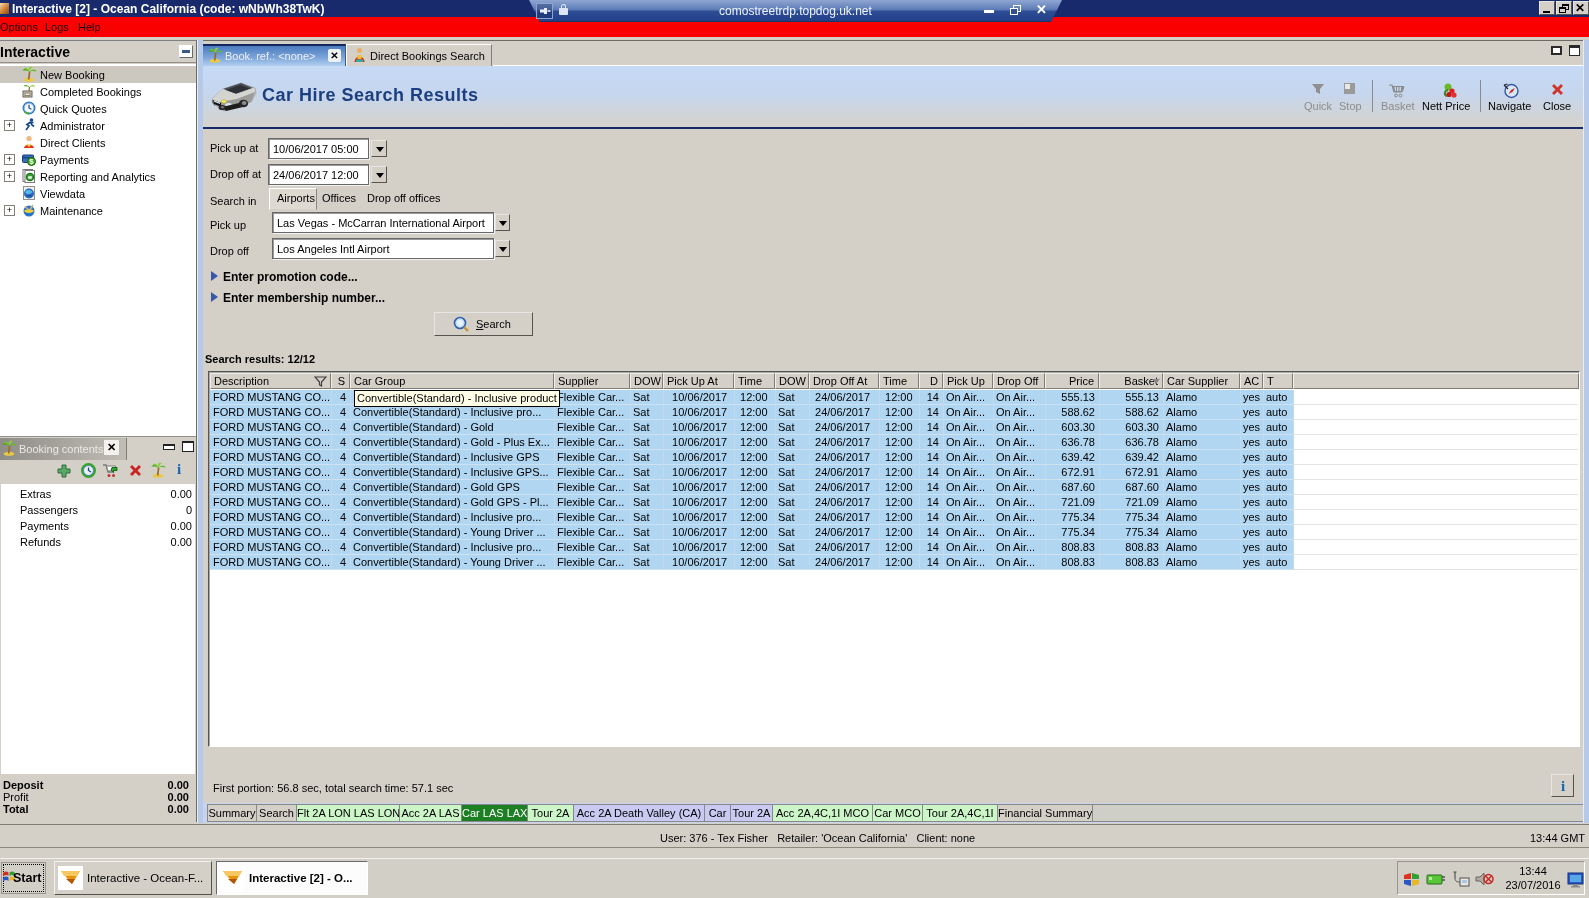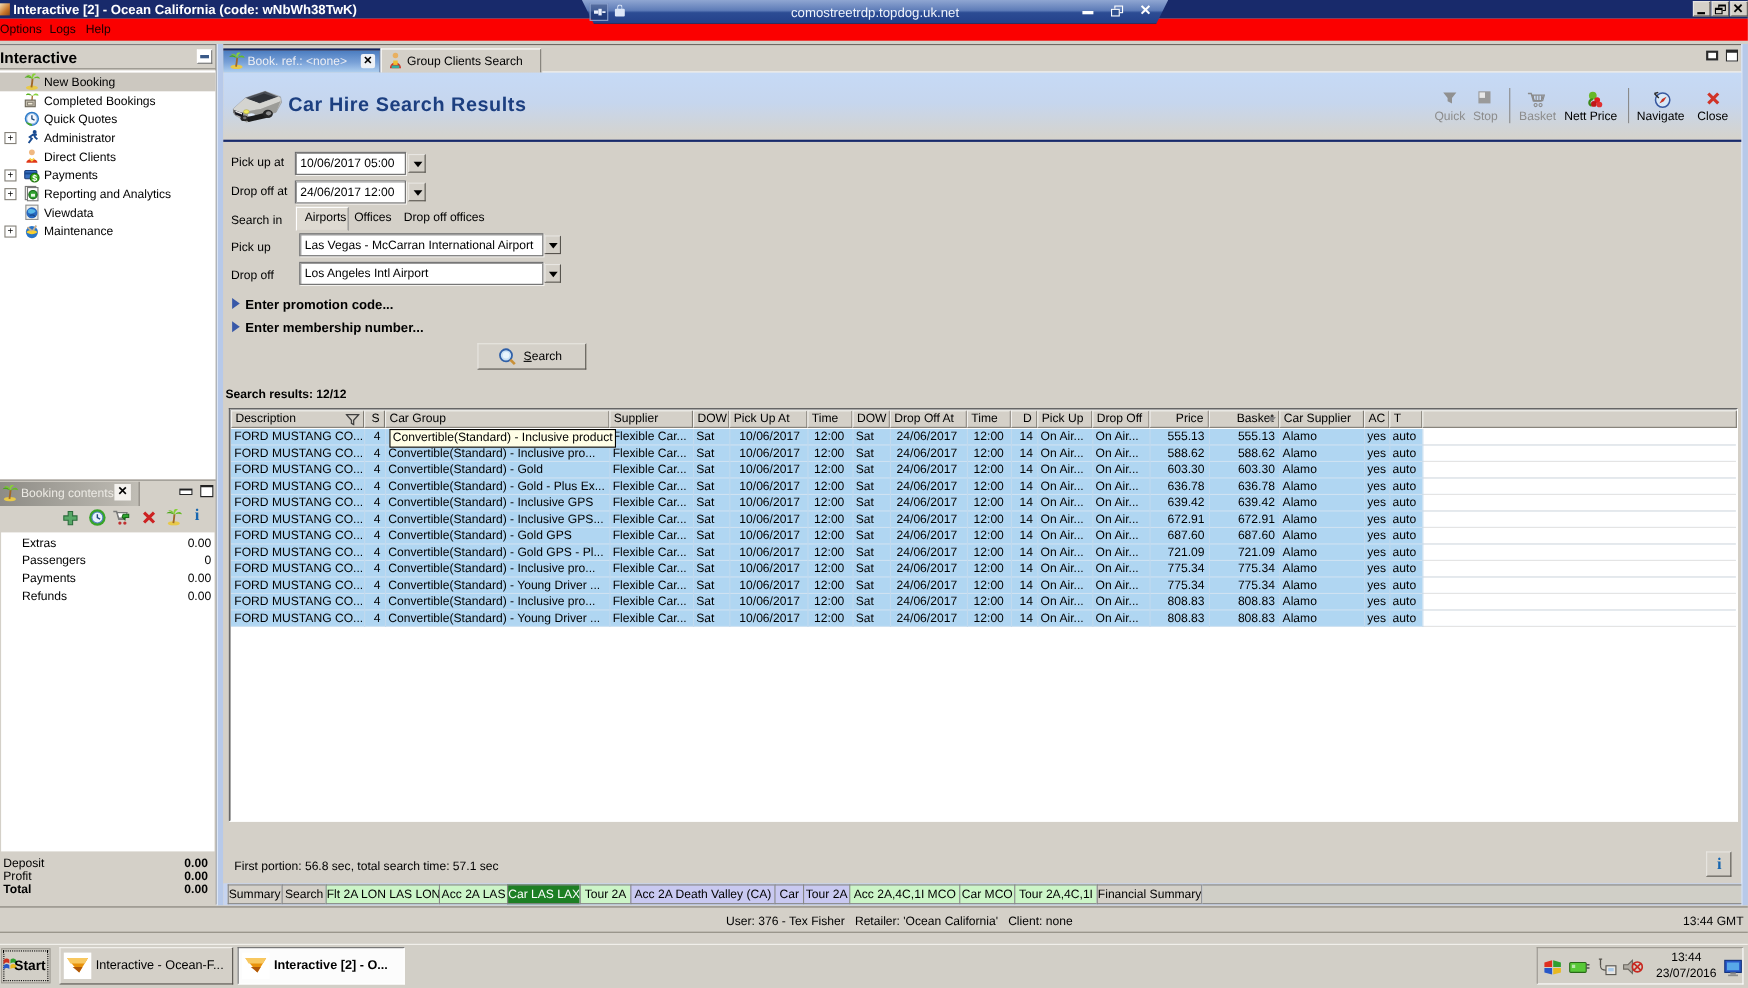--- a/index.html
+++ b/index.html
@@ -163,21 +163,21 @@
 <div class="ab" style="left:177px;top:461px;width:12px;height:17px;color:#1866b0;font-weight:bold;font-size:15px;font-family:'Liberation Serif',serif;">i</div>
 <div class="ab" style="left:1px;top:484px;width:194px;height:290px;background:#fff;"></div>
 <div class="ab" style="left:20px;top:488px;font-size:11px;">Extras</div>
 <div class="ab" style="left:100px;top:488px;width:92px;text-align:right;font-size:11px;">0.00</div>
 <div class="ab" style="left:20px;top:504px;font-size:11px;">Passengers</div>
 <div class="ab" style="left:100px;top:504px;width:92px;text-align:right;font-size:11px;">0</div>
 <div class="ab" style="left:20px;top:520px;font-size:11px;">Payments</div>
 <div class="ab" style="left:100px;top:520px;width:92px;text-align:right;font-size:11px;">0.00</div>
 <div class="ab" style="left:20px;top:536px;font-size:11px;">Refunds</div>
 <div class="ab" style="left:100px;top:536px;width:92px;text-align:right;font-size:11px;">0.00</div>
-<div class="ab" style="left:3px;top:779px;font-size:11px;font-weight:normal;">Deposit</div>
+<div class="ab" style="left:3px;top:779px;font-size:11px;font-weight:bold;">Deposit</div>
 <div class="ab" style="left:100px;top:779px;width:89px;text-align:right;font-size:11px;font-weight:bold;">0.00</div>
 <div class="ab" style="left:3px;top:791px;font-size:11px;font-weight:normal;">Profit</div>
 <div class="ab" style="left:100px;top:791px;width:89px;text-align:right;font-size:11px;font-weight:bold;">0.00</div>
 <div class="ab" style="left:3px;top:803px;font-size:11px;font-weight:bold;">Total</div>
 <div class="ab" style="left:100px;top:803px;width:89px;text-align:right;font-size:11px;font-weight:bold;">0.00</div>
 <div class="ab" style="left:197px;top:40px;width:6px;height:783px;background:#b7c9e9;border-left:1px solid #e4ecf8;"></div>
 <div class="ab" style="left:203px;top:40px;width:1380px;height:812px;background:#d4d0c8;border-top:1px solid #6e6a64;"></div>
 <div class="ab" style="left:1583px;top:40px;width:6px;height:783px;background:#b7c9e9;border-left:1px solid #e4ecf8;"></div>
 <div class="ab" style="left:203px;top:44px;width:143px;height:22px;
  background:linear-gradient(#4a7cc0,#7aa2d8 55%,#b0d0f0);border-top:2px solid #16265e;border-right:1px solid #3a5a94;"></div>
@@ -192,21 +192,21 @@
 <div class="ab" style="left:225px;top:50px;font-size:11px;color:#eceef4;">Book. ref.: &lt;none&gt;</div>
 <div class="ab" style="left:328px;top:49px;width:13px;height:13px;background:#eef1f6;text-align:center;font-weight:bold;font-size:10px;line-height:13px;border-radius:2px;">✕</div>
 <div class="ab" style="left:346px;top:44px;width:146px;height:22px;background:#d4d0c8;
  border-top:1px solid #fff;border-right:1px solid #807d76;border-left:1px solid #fff;"></div>
 <div class="ab" style="left:352px;top:47px;width:15px;height:16px;"><svg width="15" height="16">
       <circle cx="7.5" cy="3.5" r="2.5" fill="#e8b060"></circle>
       <path d="M2.5 15 C2.5 8,12.5 8,12.5 15 Z" fill="#d03020"></path>
       <rect x="5.5" y="8" width="4" height="4" fill="#f0c030"></rect>
       <rect x="4" y="12.5" width="7" height="2.5" fill="#30b0a0"></rect>
     </svg></div>
-<div class="ab" style="left:370px;top:50px;font-size:11px;">Group Clients Search</div>
+<div class="ab" style="left:370px;top:50px;font-size:11px;">Direct Bookings Search</div>
 <div class="ab" style="left:493px;top:65px;width:1090px;height:1px;background:#fff;"></div>
 <div class="ab" style="left:1551px;top:46px;width:11px;height:9px;border:2px solid #2a2a2a;background:#fff;"></div>
 <div class="ab" style="left:1569px;top:45px;width:11px;height:11px;border:1px solid #2a2a2a;border-top:3px solid #2a2a2a;background:#fff;"></div>
 <div class="ab" style="left:203px;top:66px;width:1380px;height:61px;
  background:linear-gradient(#c6daf6 0%,#c6d6ee 45%,#d6d3cb 100%);"></div>
 <div class="ab" style="left:209px;top:74px;width:50px;height:42px;"><svg width="50" height="42" viewBox="0 0 50 42">
 <path d="M3 25 L14 15 L32 9 L46 14 L47 19 L42 28 L15 37 L4 30 Z" fill="#c0c0bc" stroke="#888a8c" stroke-width="0.5"></path>
 <path d="M14 15 L32 9 L44 14 L27 20 Z" fill="#4a4e56"></path>
 <path d="M16 16.5 L31 11 L41 14.5 L27 19.5 Z" fill="#2e3238"></path>
 <path d="M3 25 L14 15 L27 20 L44 14 L46 15 L46 18 L28 25 L6 29 Z" fill="#d4d4d0"></path>
@@ -583,21 +583,21 @@
 <div class="ab" style="left:1099px;top:555px;width:64px;height:15px;line-height:15px;text-align:right;padding-right:4px;font-size:11px;white-space:nowrap;overflow:hidden;">808.83</div>
 <div class="ab" style="left:1163px;top:555px;width:77px;height:15px;line-height:15px;text-align:left;padding-left:3px;font-size:11px;white-space:nowrap;overflow:hidden;">Alamo</div>
 <div class="ab" style="left:1240px;top:555px;width:23px;height:15px;line-height:15px;text-align:left;padding-left:3px;font-size:11px;white-space:nowrap;overflow:hidden;">yes</div>
 <div class="ab" style="left:1263px;top:555px;width:30px;height:15px;line-height:15px;text-align:left;padding-left:3px;font-size:11px;white-space:nowrap;overflow:hidden;">auto</div>
 <div class="ab" style="left:354px;top:390px;width:206px;height:17px;background:#fffee6;border:1px solid #000;line-height:15px;padding-left:2px;font-size:11px;white-space:nowrap;">Convertible(Standard) - Inclusive product</div>
 <div class="ab" style="left:213px;top:782px;font-size:11px;">First portion: 56.8 sec, total search time: 57.1 sec</div>
 <div class="ab btn3d" style="left:1551px;top:774px;width:23px;height:23px;">
     <div class="ab" style="left:9px;top:3px;color:#1866b0;font-weight:bold;font-size:15px;font-family:'Liberation Serif',serif;">i</div>
   </div>
 <div class="ab" style="left:203px;top:803px;width:1380px;height:20px;background:#c6d4f0;"></div>
-<div class="ab" style="left:207px;top:804px;width:49px;height:18px;background:#d4d0c8;color:#000;border:1px solid #888;border-right:none;line-height:17px;font-size:11px;white-space:nowrap;overflow:hidden;">Summary</div>
+<div class="ab" style="left:207px;top:804px;width:49px;height:18px;background:#d4d0c8;color:#000;border:1px solid #888;border-right:none;text-align:center;line-height:17px;font-size:11px;white-space:nowrap;overflow:hidden;">Summary</div>
 <div class="ab" style="left:256px;top:804px;width:40px;height:18px;background:#d4d0c8;color:#000;border:1px solid #888;border-right:none;text-align:center;line-height:17px;font-size:11px;white-space:nowrap;overflow:hidden;">Search</div>
 <div class="ab" style="left:296px;top:804px;width:103px;height:18px;background:#ccf5c8;color:#000;border:1px solid #888;border-right:none;text-align:center;line-height:17px;font-size:11px;white-space:nowrap;overflow:hidden;">Flt 2A LON LAS LON</div>
 <div class="ab" style="left:399px;top:804px;width:62px;height:18px;background:#ccf5c8;color:#000;border:1px solid #888;border-right:none;text-align:center;line-height:17px;font-size:11px;white-space:nowrap;overflow:hidden;">Acc 2A LAS</div>
 <div class="ab" style="left:461px;top:804px;width:66px;height:18px;background:#1d7f24;color:#fff;border:1px solid #888;border-right:none;text-align:center;line-height:17px;font-size:11px;white-space:nowrap;overflow:hidden;">Car LAS LAX</div>
 <div class="ab" style="left:527px;top:804px;width:46px;height:18px;background:#ccf5c8;color:#000;border:1px solid #888;border-right:none;text-align:center;line-height:17px;font-size:11px;white-space:nowrap;overflow:hidden;">Tour 2A</div>
 <div class="ab" style="left:573px;top:804px;width:131px;height:18px;background:#c9c9f1;color:#000;border:1px solid #888;border-right:none;text-align:center;line-height:17px;font-size:11px;white-space:nowrap;overflow:hidden;">Acc 2A Death Valley (CA)</div>
 <div class="ab" style="left:704px;top:804px;width:26px;height:18px;background:#c9c9f1;color:#000;border:1px solid #888;border-right:none;text-align:center;line-height:17px;font-size:11px;white-space:nowrap;overflow:hidden;">Car</div>
 <div class="ab" style="left:730px;top:804px;width:42px;height:18px;background:#c9c9f1;color:#000;border:1px solid #888;border-right:none;text-align:center;line-height:17px;font-size:11px;white-space:nowrap;overflow:hidden;">Tour 2A</div>
 <div class="ab" style="left:772px;top:804px;width:100px;height:18px;background:#ccf5c8;color:#000;border:1px solid #888;border-right:none;text-align:center;line-height:17px;font-size:11px;white-space:nowrap;overflow:hidden;">Acc 2A,4C,1I MCO</div>
 <div class="ab" style="left:872px;top:804px;width:50px;height:18px;background:#ccf5c8;color:#000;border:1px solid #888;border-right:none;text-align:center;line-height:17px;font-size:11px;white-space:nowrap;overflow:hidden;">Car MCO</div>

